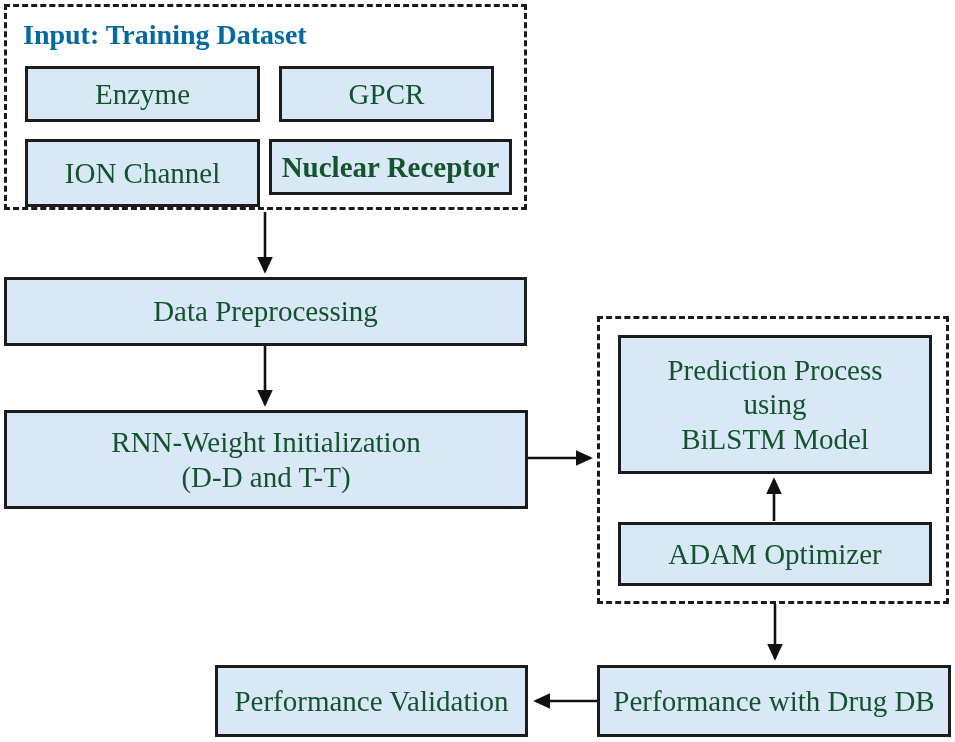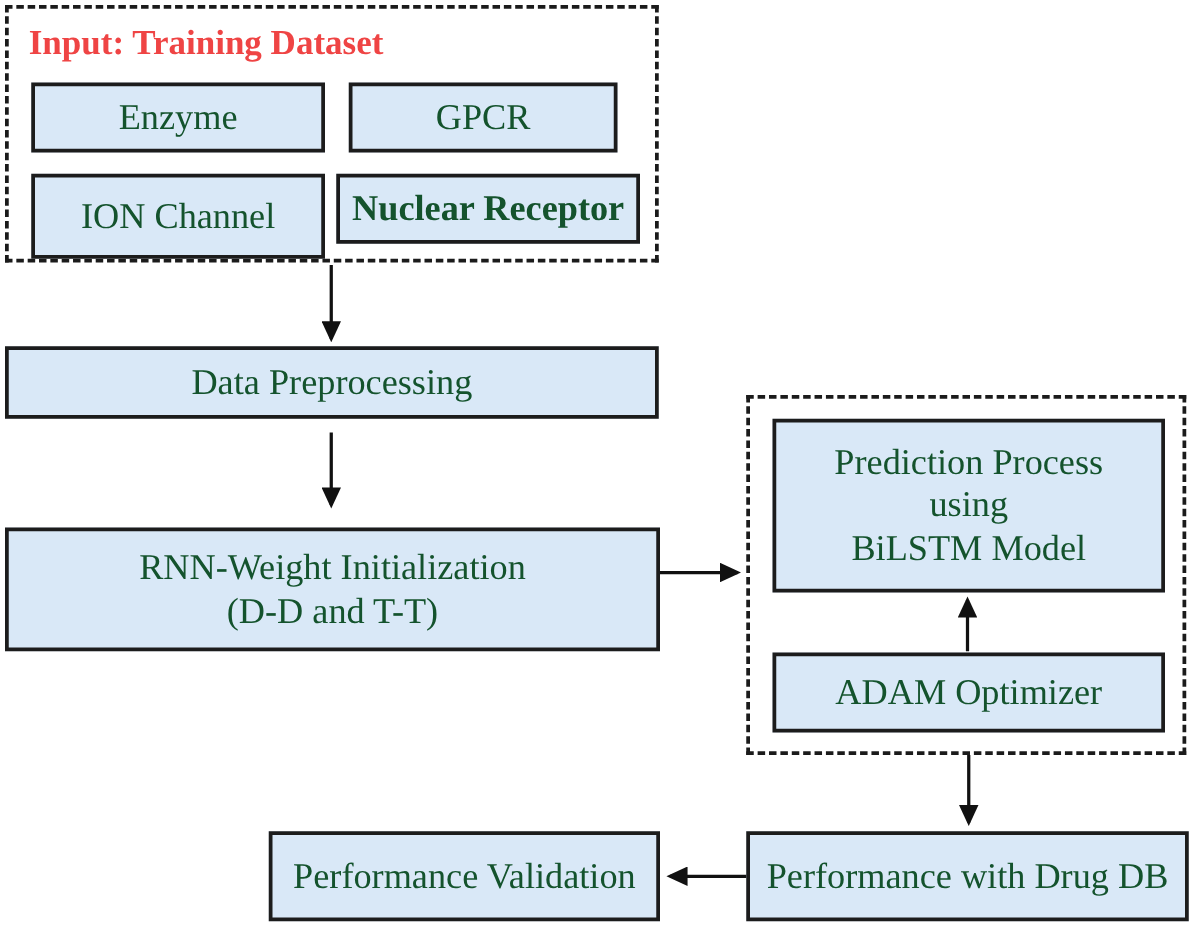--- a/index.html
+++ b/index.html
@@ -32,21 +32,21 @@
     justify-content: center;
     text-align: center;
     font-size: 29px;
     line-height: 1.18;
     color: #14532d;
   }
   .container-title {
     position: absolute;
     font-size: 28px;
     font-weight: bold;
-    color: #ef4444;
+    color: #0369a1;
     white-space: nowrap;
     text-align: center;
   }
   #arrow-layer {
     position: absolute;
     left: 0;
     top: 0;
     width: 955px;
     height: 742px;
     pointer-events: none;
@@ -62,23 +62,23 @@
 <div id="canvas">
 
   <div class="dashed-container" style="left:4px; top:4px; width:523px; height:206px;">
     <div class="container-title" style="left:16px; top:12px;">Input: Training Dataset</div>
     <div class="node" style="left:18px; top:59px; width:235px; height:56px;">Enzyme</div>
     <div class="node" style="left:272px; top:59px; width:215px; height:56px;">GPCR</div>
     <div class="node" style="left:18px; top:132px; width:235px; height:68px;">ION Channel</div>
     <div class="node" style="left:262px; top:132px; width:243px; height:56px;font-weight:bold;">Nuclear Receptor</div>
   </div>
 
-  <div class="node" style="left:4px; top:277px; width:523px; height:58px;">Data Preprocessing</div>
+  <div class="node" style="left:4px; top:277px; width:523px; height:69px;">Data Preprocessing</div>
 
-  <div class="node" style="left:4px; top:410px; width:524px; height:99px;margin-top:12px;">
+  <div class="node" style="left:4px; top:410px; width:524px; height:99px;">
     <span>RNN-Weight Initialization</span>
     <span>(D-D and T-T)</span>
   </div>
 
   <div class="dashed-container" style="left:597px; top:316px; width:352px; height:288px;">
     <div class="node" style="left:18px; top:203px; width:314px; height:64px;">ADAM Optimizer</div>
     <div class="node" style="left:18px; top:16px; width:314px; height:139px;">
       <span>Prediction Process</span>
       <span>using</span>
       <span>BiLSTM Model</span>

